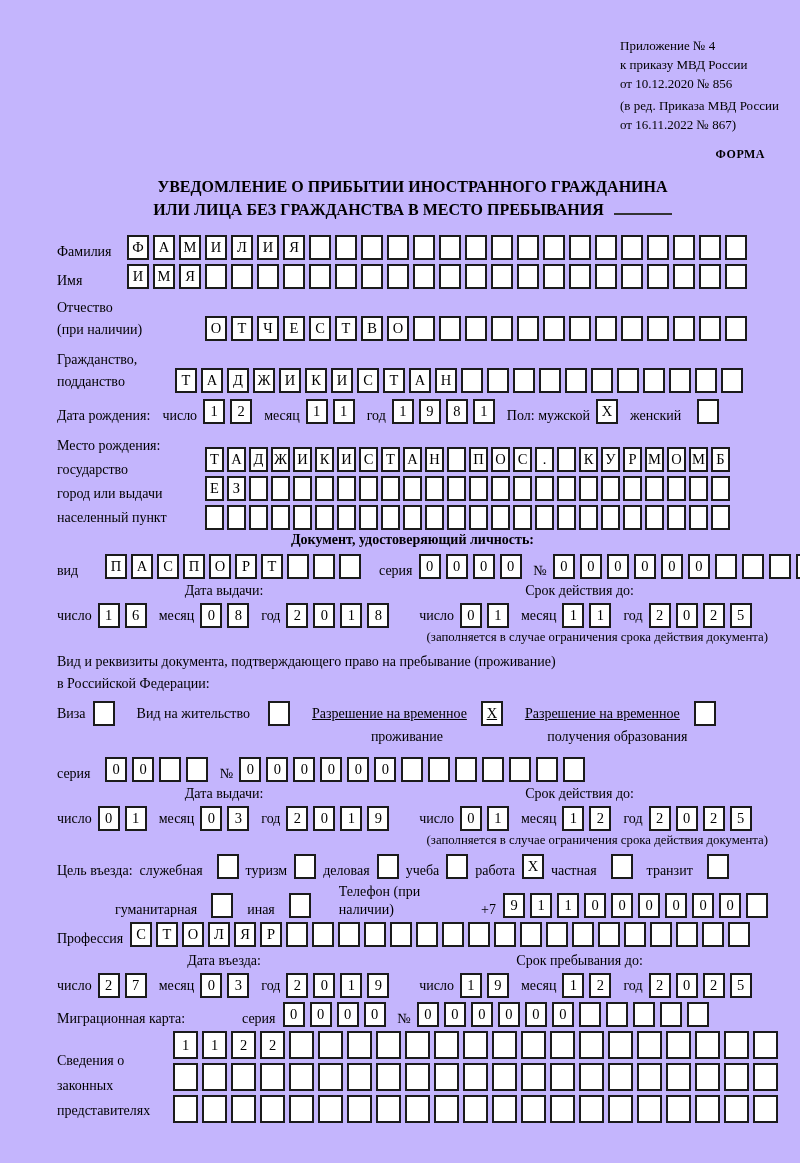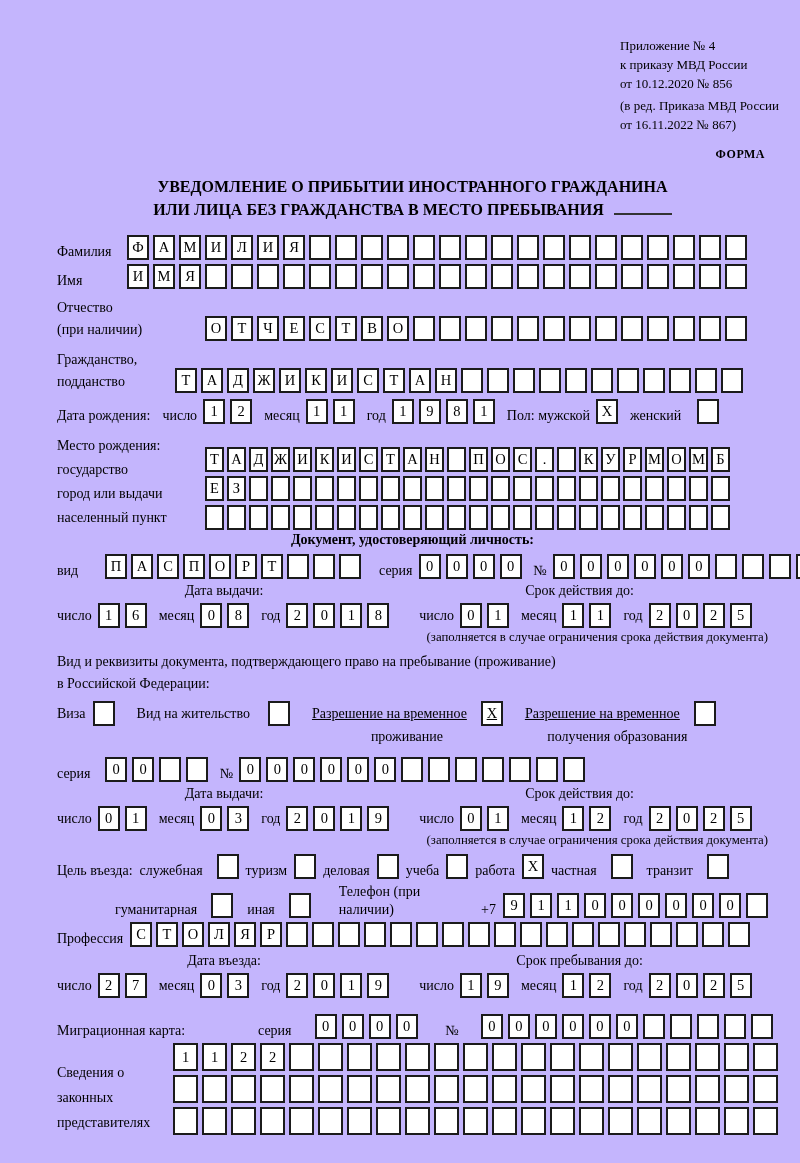--- a/index.html
+++ b/index.html
@@ -616,21 +616,21 @@
         <span class="boxes datebx">
             <span class="cbox">2</span>
             <span class="cbox">0</span>
             <span class="cbox">2</span>
             <span class="cbox">5</span>
           </span>
       </div>
     </div>
   </div>
 
-  <div class="frow vcenter" style="margin-top:16px;gap:16px;">
+  <div class="frow vcenter" style="margin-top:4px;">
     <span style="width:185px;flex:none;">Миграционная карта:</span>
     <span>серия</span>
     <span class="boxes datebx gapS">
         <span class="cbox">0</span>
         <span class="cbox">0</span>
         <span class="cbox">0</span>
         <span class="cbox">0</span>
       </span>
     <span class="dl">№</span>
     <span class="boxes datebx">

